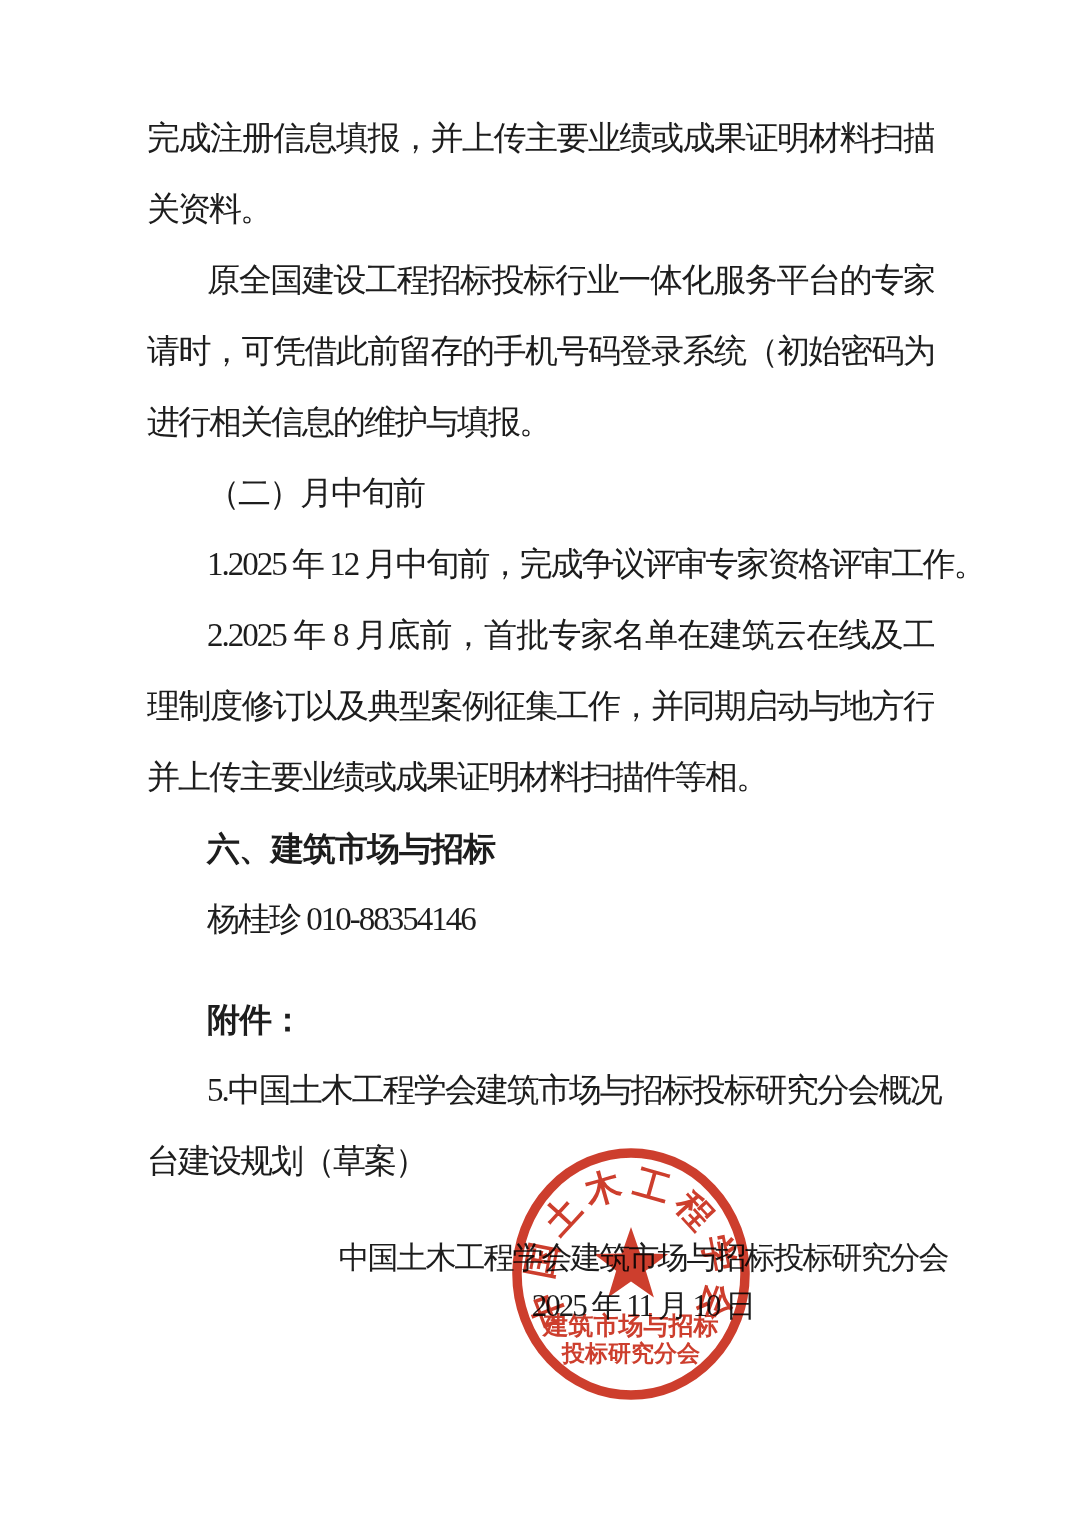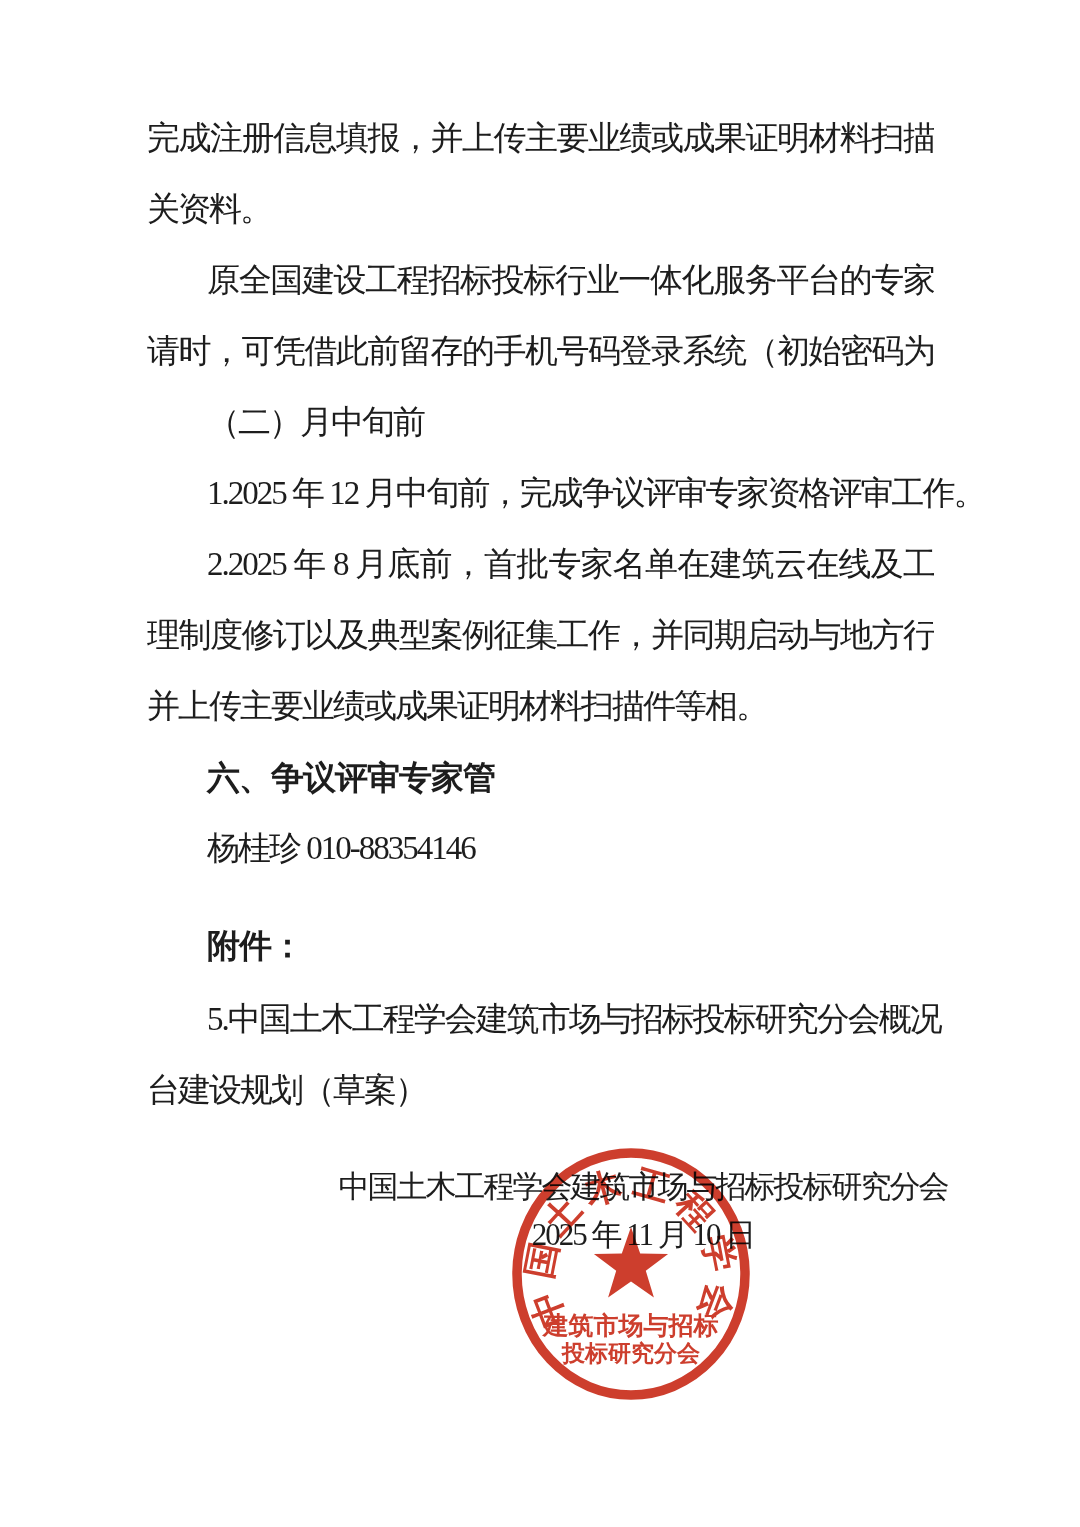--- a/index.html
+++ b/index.html
@@ -31,21 +31,21 @@
     text-align-last:justify;
     overflow:hidden;
   }
   .indent{padding-left:60px;}
   .bold{
     font-weight:700;
     font-family:"Liberation Sans","DejaVu Sans",sans-serif;
     letter-spacing:-1px;
   }
   .gap-heading{margin-top:8px;}
-  .gap-attach{margin-top:45px;font-family:Liberation Mono, monospace;}
+  .gap-attach{margin-top:45px;}
   .signature{
     margin-top:45px;
     padding-left:205px;
     text-align:center;
   }
   .sig-line{
     margin:0;
     font-size:31px;
     letter-spacing:-2px;
     line-height:48px;
@@ -77,26 +77,27 @@
 </style>
 </head>
 <body>
 
 <div class="page">
   <div class="content">
     <p class="line jst">完成注册信息填报，并上传主要业绩或成果证明材料扫描件等相</p>
     <p class="line">关资料。</p>
     <p class="line jst indent">原全国建设工程招标投标行业一体化服务平台的专家参与申</p>
     <p class="line jst">请时，可凭借此前留存的手机号码登录系统（初始密码为 123456），</p>
+    <p class="line">进行相关信息的维护与填报。</p>
     <p class="line indent">（二）月中旬前</p>
     <p class="line indent">1.2025 年 12 月中旬前，完成争议评审专家资格评审工作。</p>
     <p class="line jst indent">2.2025 年 8 月底前，首批专家名单在建筑云在线及工程建</p>
     <p class="line jst">理制度修订以及典型案例征集工作，并同期启动与地方行业协会、</p>
     <p class="line">并上传主要业绩或成果证明材料扫描件等相。</p>
-    <p class="line indent bold gap-heading">六、争议评审专家管</p>
+    <p class="line indent bold gap-heading">六、建筑市场与招标</p>
     <p class="line indent">杨桂珍 010-88354146</p>
     <p class="line indent bold gap-attach">附件：</p>
     <p class="line indent">5.中国土木工程学会建筑市场与招标投标研究分会概况</p>
     <p class="line">台建设规划（草案）</p>
 
     <div class="signature">
       <p class="sig-line">中国土木工程学会建筑市场与招标投标研究分会</p>
       <p class="sig-line">2025 年 11 月 10 日</p>
     </div>
   </div>

